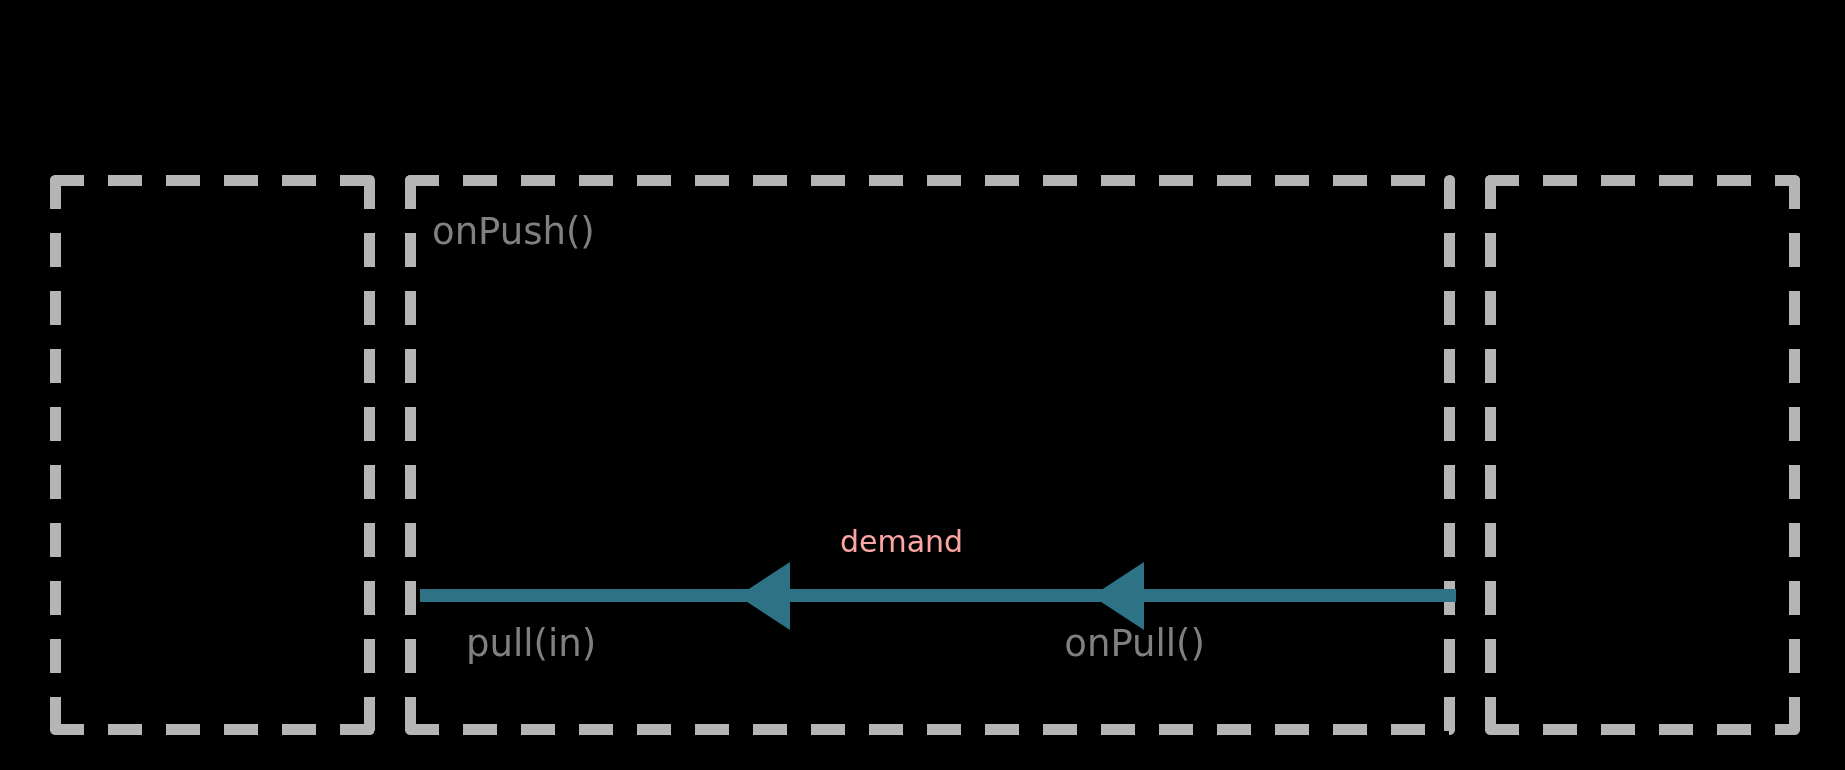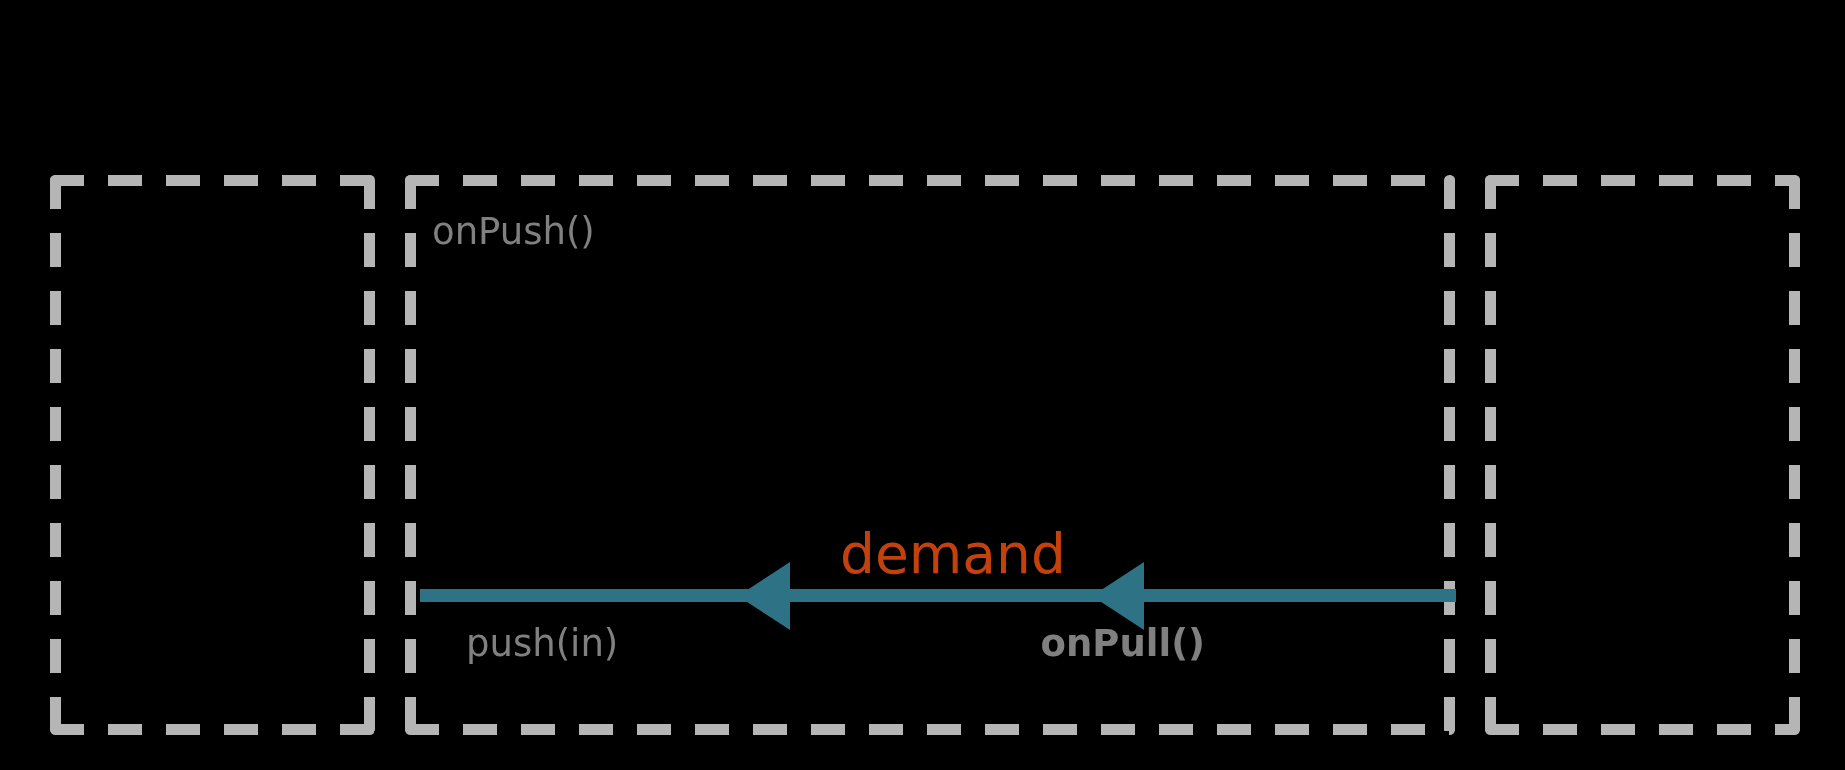--- a/index.html
+++ b/index.html
@@ -86,22 +86,22 @@
   .arrow-head {
     position: absolute;
     width: 0;
     height: 0;
     border-top: 34px solid transparent;
     border-bottom: 34px solid transparent;
     border-right: 52px solid #2e7285;
   }
   .demand-label {
     position: absolute;
-    color: #c2410c;
-    font-size: 55px;
+    color: #fca5a5;
+    font-size: 30px;
     line-height: 1;
     white-space: nowrap;
   }
 </style>
 </head>
 <body>
 
 <div id="stage">
 
   <div class="dashed-box" style="left:50px; top:175px; width:325px; height:560px;">
@@ -114,23 +114,23 @@
   <div class="dashed-box" style="left:405px; top:175px; width:1050px; height:560px;">
     <div class="edge edge-h edge-top"></div>
     <div class="edge edge-h edge-bottom"></div>
     <div class="edge edge-v edge-left"></div>
     <div class="edge edge-v edge-right"></div>
   </div>
 
   <div class="label label-tl" style="left:432px; top:213px;">onPush()</div>
 
 
-  <div class="label label-tl" style="left:466px; top:625px;">push(in)</div>
+  <div class="label label-tl" style="left:466px; top:625px;">pull(in)</div>
 
-  <div class="label label-tr" style="right:640px; top:625px;font-weight:bold;">onPull()</div>
+  <div class="label label-tr" style="right:640px; top:625px;">onPull()</div>
 
   <div class="dashed-box" style="left:1485px; top:175px; width:315px; height:560px;">
     <div class="edge edge-h edge-top"></div>
     <div class="edge edge-h edge-bottom"></div>
     <div class="edge edge-v edge-left"></div>
     <div class="edge edge-v edge-right"></div>
   </div>
 
   <div class="arrow-wrap" style="left:0; top:0; width:1845px; height:770px;">
 

